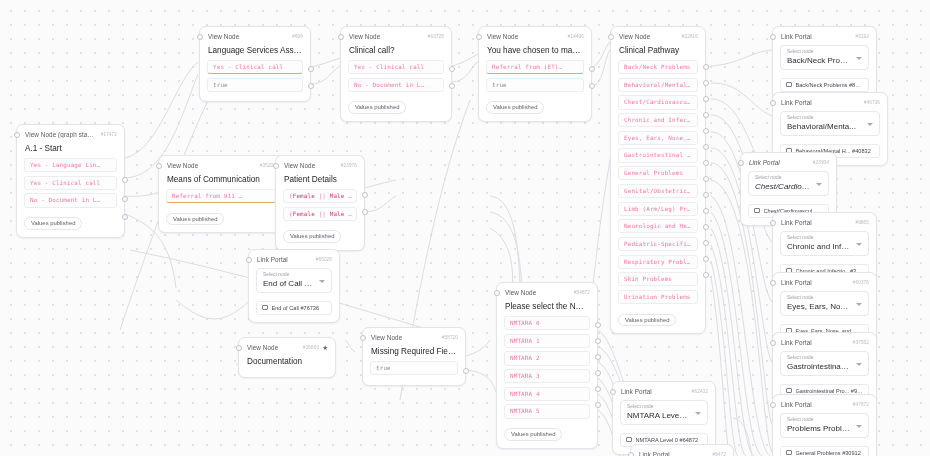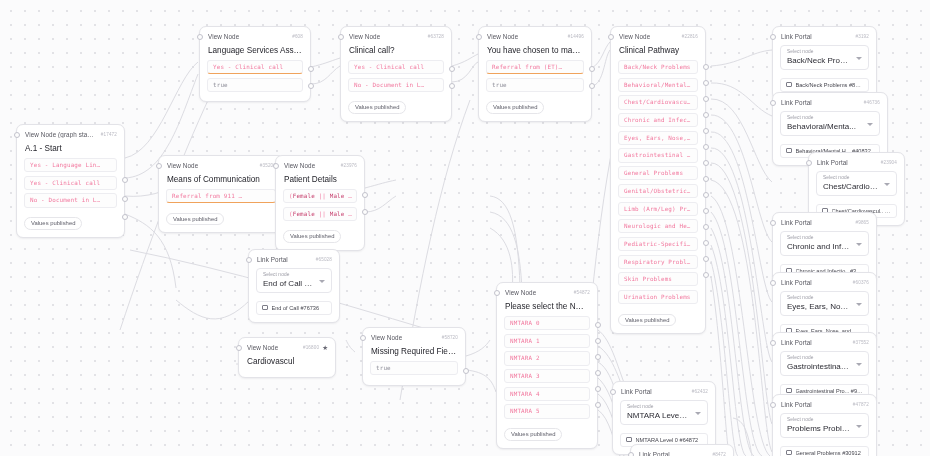--- a/index.html
+++ b/index.html
@@ -310,21 +310,21 @@
 
 
   <div class="node" style="left:238px; top:337px; width:98px;">
     <div class="nhead">
       <span class="ntype">View Node</span>
       <span style="display:flex;align-items:center;">
         <span class="nid">#16800</span>
         <span class="star">★</span>
       </span>
     </div>
-    <div class="ntitle">Cardiovascul</div>
+    <div class="ntitle">Documentation</div>
     <span class="port in" style="top:7px;"></span>
   </div>
 
   <div class="node" style="left:362px; top:327px; width:104px;">
     <div class="nhead">
       <span class="ntype">View Node</span>
       <span class="nid">#58720</span>
     </div>
     <div class="ntitle">Missing Required Fields Pati...</div>
     <div class="pill plain">true</div>
@@ -381,21 +381,21 @@
       <div class="selvalue">Behavioral/Menta...</div>
       <span class="caret"></span>
     </div>
     <div class="cbrow">
       <span class="cbox"></span>
       <span class="cbtext">Behavioral/Mental H... #40832</span>
     </div>
     <span class="port in" style="top:7px;"></span>
   </div>
 
-  <div class="node portal" style="left:808px; top:152px; width:97px;">
+  <div class="node portal" style="left:740px; top:152px; width:97px;font-style:italic;">
     <div class="nhead">
       <span class="ntype">Link Portal</span>
       <span class="nid">#23904</span>
     </div>
     <div class="selbox">
       <div class="sellabel">Select node</div>
       <div class="selvalue">Chest/Cardiovas...</div>
       <span class="caret"></span>
     </div>
     <div class="cbrow">

